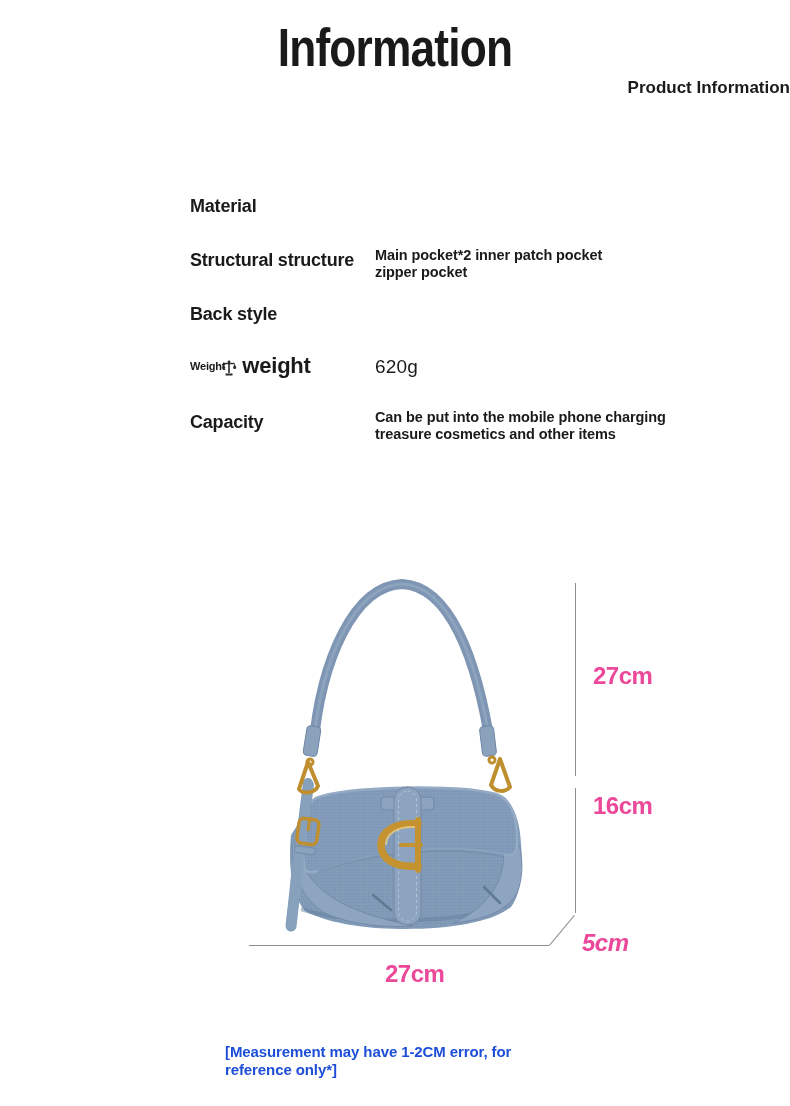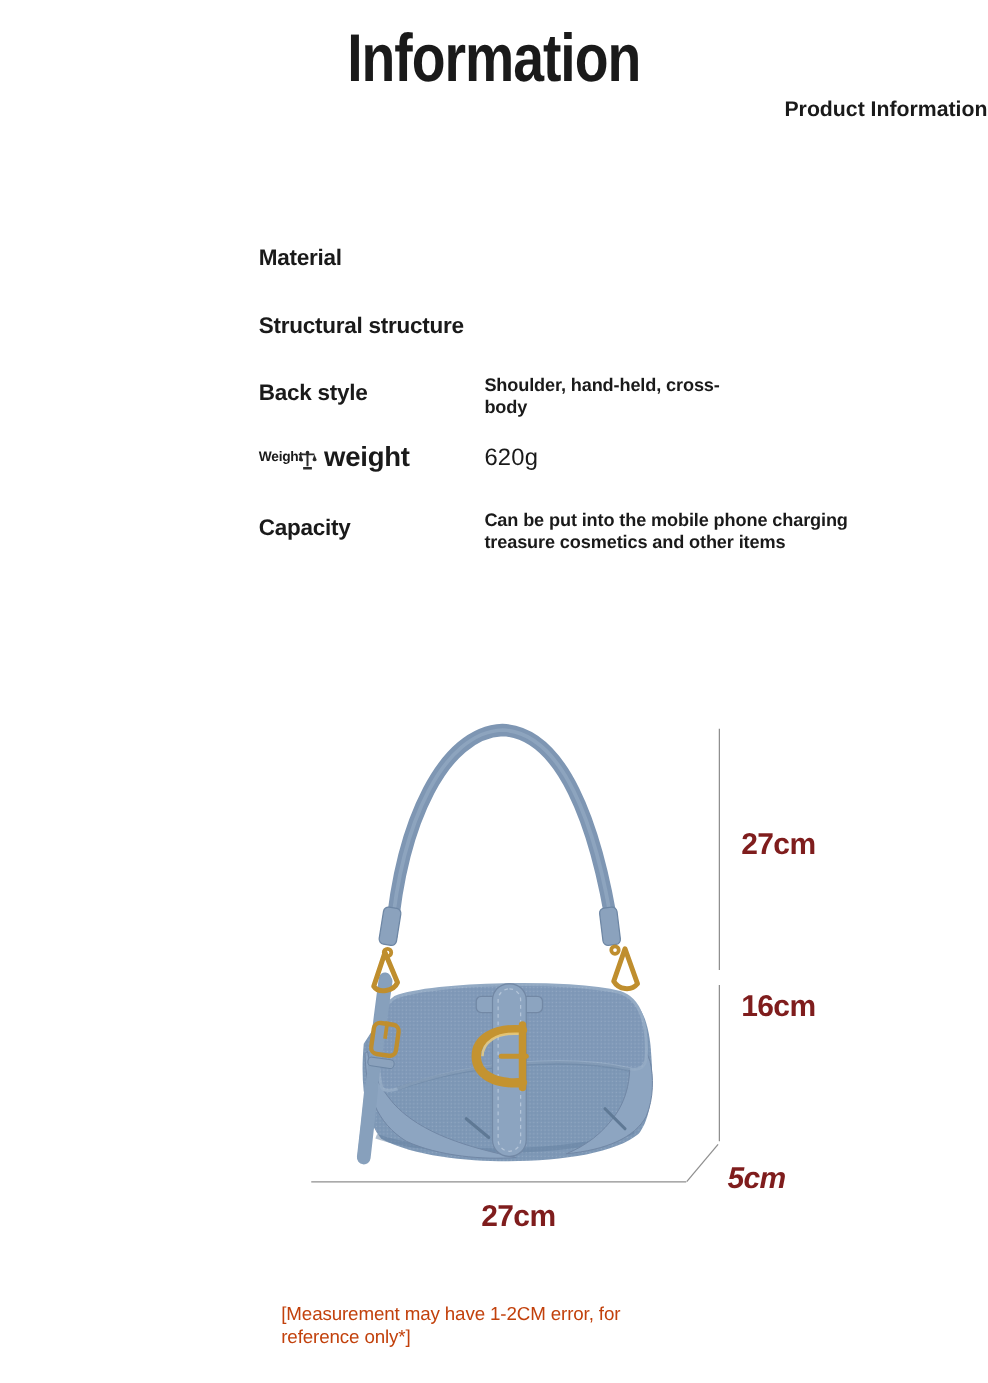--- a/index.html
+++ b/index.html
@@ -8,73 +8,73 @@
 
   
   .title{position:absolute;top:20px;left:0;width:100%;text-align:center;
          font-size:54px;font-weight:700;letter-spacing:-1px;line-height:1;}
   .title .squeeze{display:inline-block;transform:scaleX(0.82);transform-origin:center;}
   .subtitle{position:absolute;top:78px;left:0;width:100%;text-align:right;
             font-size:17px;font-weight:700;}
 
   
   .specs{position:absolute;left:190px;top:193px;width:500px;}
-  .spec-row{display:flex;align-items:flex-start;height:54px;margin-left:17px;}
+  .spec-row{display:flex;align-items:flex-start;height:54px;}
   .spec-label{width:185px;font-size:18px;font-weight:700;letter-spacing:-0.2px;padding-top:3px;}
   .spec-value{width:310px;font-size:14.5px;font-weight:700;line-height:16.5px;
               white-space:pre-line;letter-spacing:-0.1px;}
   .label-weight{display:flex;align-items:center;padding-top:0;margin-top:-2px;}
   .w-small{font-size:11px;font-weight:700;}
   .scale-icon{display:inline-block;width:16px;height:18px;margin-left:-4px;position:relative;top:2px;}
   .w-big{font-size:22px;font-weight:700;margin-left:5px;}
   .value-weight{font-size:19px;font-weight:400;padding-top:4px;letter-spacing:0.2px;}
 
   
   .mline{position:absolute;background:#8f8f8f;}
   .vline{width:1px;}
   .hline{height:1px;}
   .diag{position:absolute;width:39px;height:1px;background:#8f8f8f;
         transform:rotate(-50deg);transform-origin:0 0;}
-  .dim{position:absolute;font-weight:700;font-size:24px;letter-spacing:-0.5px;color:#7f1d1d;}
+  .dim{position:absolute;font-weight:700;font-size:24px;letter-spacing:-0.5px;color:#ec4899;}
   #vline-strap{left:575px;top:583px;height:193px;}
   #vline-height{left:575px;top:788px;height:125px;}
   #hline-width{left:249px;top:945px;width:300px;}
   #diag-depth{left:549px;top:945px;}
   #dim-strap{left:593px;top:662px;}
   #dim-height{left:593px;top:792px;}
   #dim-depth{left:582px;top:929px;font-style:italic;}
   #dim-width{left:385px;top:960px;}
 
   .bag-svg{position:absolute;left:255px;top:573px;}
 
-  .note{position:absolute;left:225px;top:1043px;width:320px;font-size:15px;font-weight:400;
-        line-height:17.5px;color:#c2410c;white-space:pre-line;letter-spacing:-0.1px;}
+  .note{position:absolute;left:225px;top:1043px;width:320px;font-size:15px;font-weight:700;
+        line-height:17.5px;color:#1d4ed8;white-space:pre-line;letter-spacing:-0.1px;}
 </style>
 </head>
 <body>
 
 <div class="page">
 
   <div class="title"><span class="squeeze">Information</span></div>
   <div class="subtitle">Product Information</div>
 
   <div class="specs">
 
     <div class="spec-row">
       <div class="spec-label">Material</div>
     </div>
 
     <div class="spec-row">
       <div class="spec-label">Structural structure</div>
+      <div class="spec-value">Main pocket*2 inner patch pocket
+zipper pocket</div>
     </div>
 
     <div class="spec-row">
       <div class="spec-label">Back style</div>
-      <div class="spec-value">Shoulder, hand-held, cross-
-body</div>
     </div>
 
     <div class="spec-row">
       <div class="spec-label label-weight">
         <span class="w-small">Weight</span>
         <span class="scale-icon">
           <svg width="16" height="18" viewBox="0 0 16 18">
             <path d="M8 2v12" stroke="#2b2b2b" stroke-width="1.6" fill="none"></path>
             <path d="M2.5 4.5h11" stroke="#2b2b2b" stroke-width="1.4" fill="none"></path>
             <path d="M2.5 4.5L1 9a1.9 1.9 0 0 0 3.4 0Z" fill="#2b2b2b"></path>

